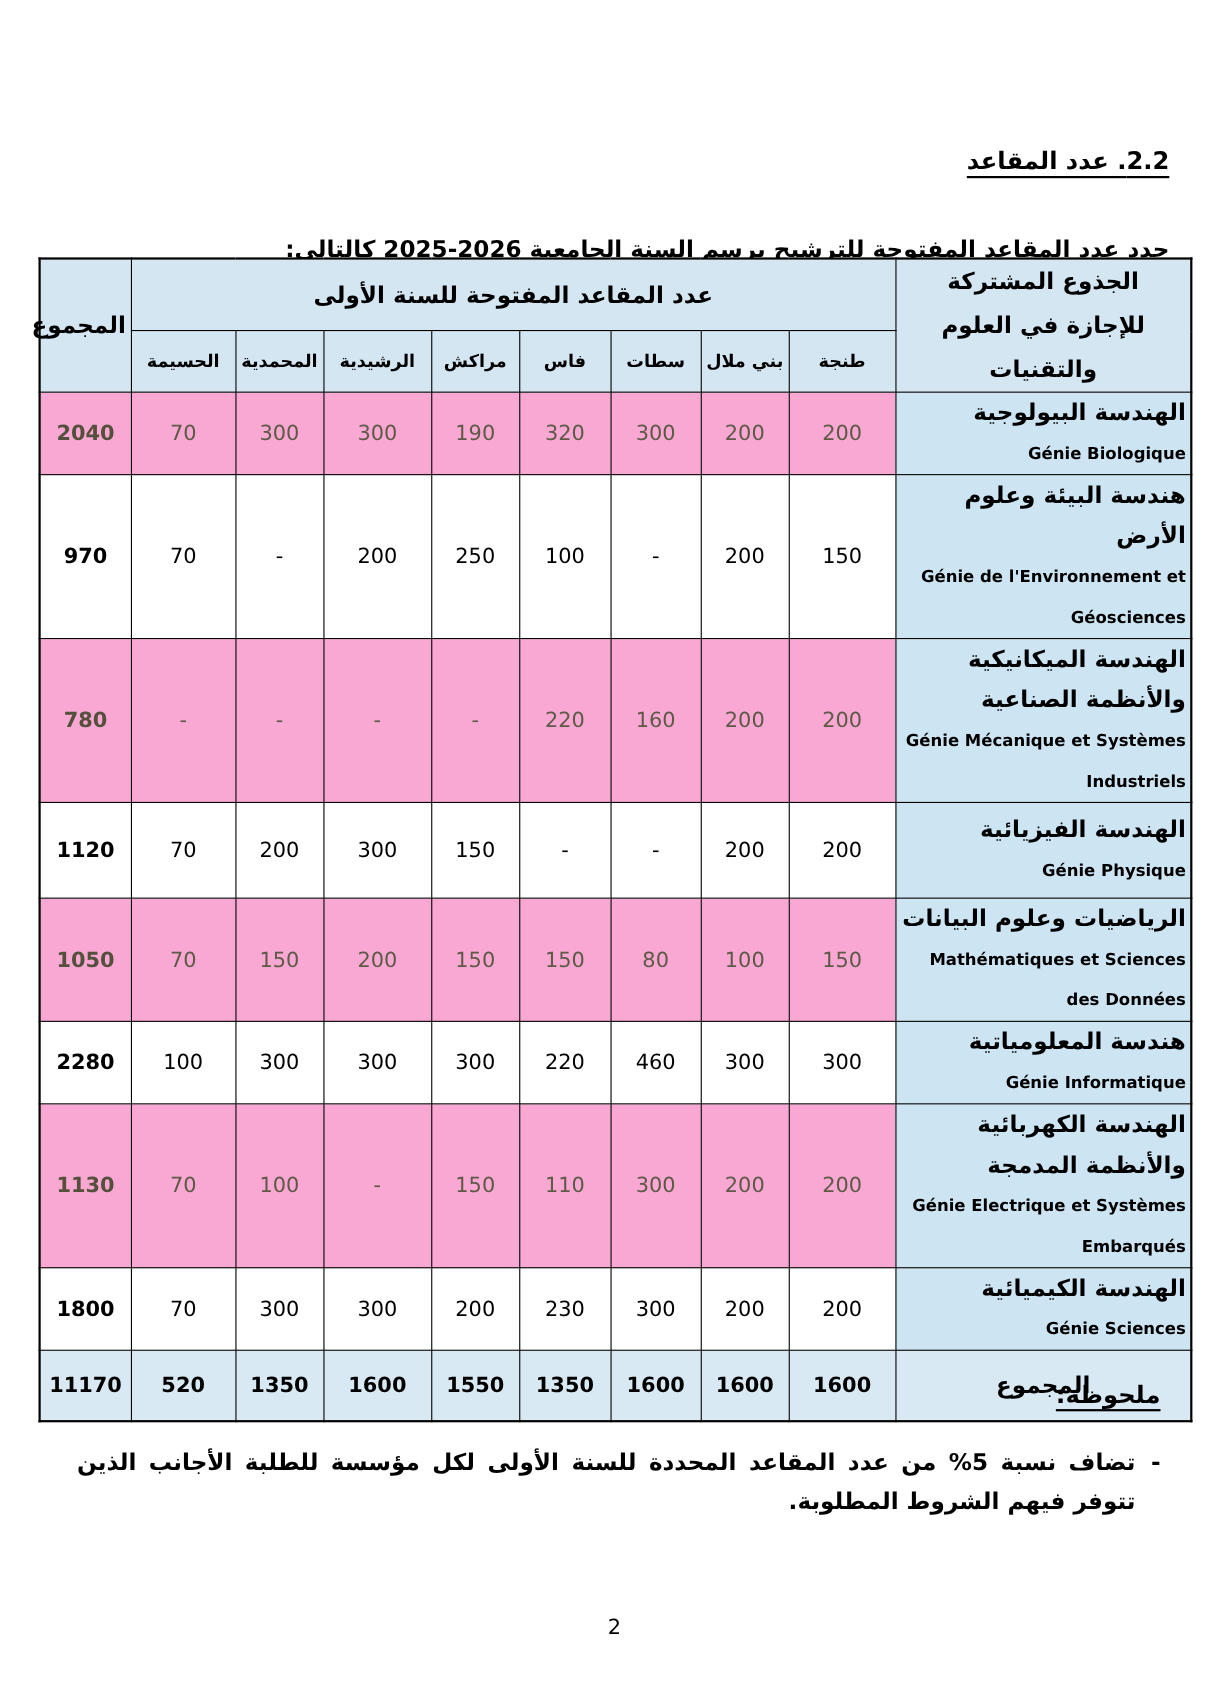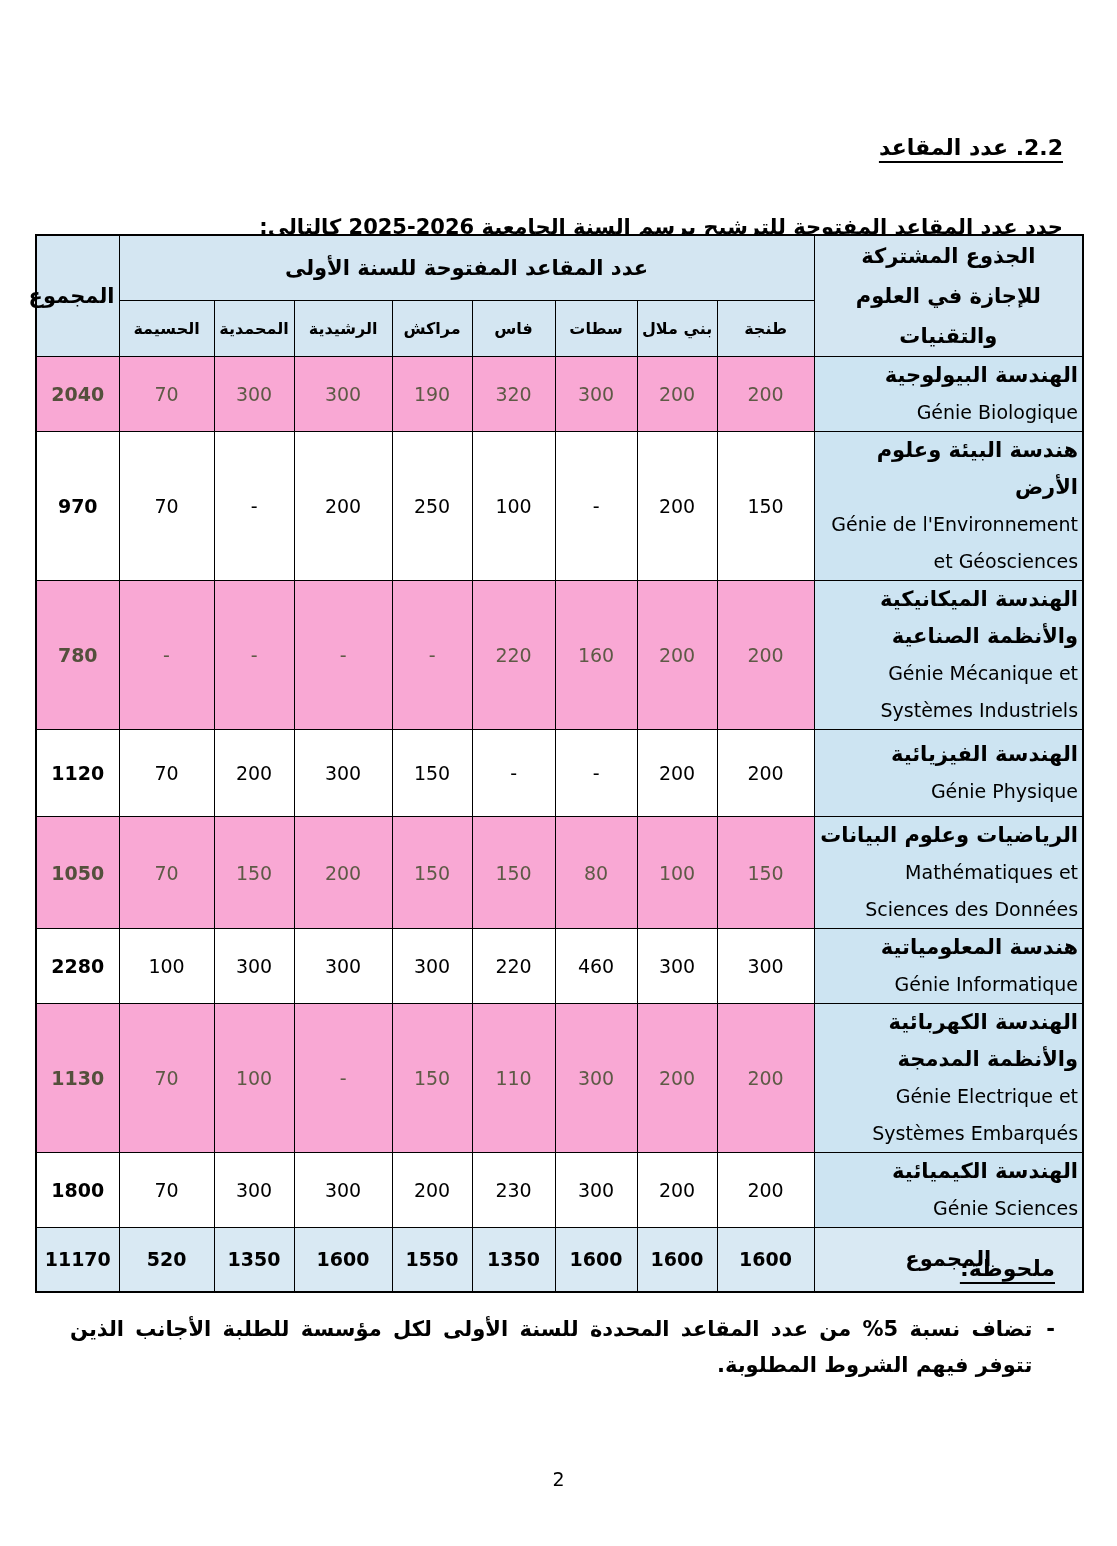--- a/index.html
+++ b/index.html
@@ -37,21 +37,21 @@
   thead th{background:#D4E6F2;font-weight:bold;text-align:center;}
   .hdr-span{font-size:21px;height:52px;}
   .hdr-city{font-size:16px;height:44px;}
   .hdr-total{font-size:21px;}
   .hdr-prog{font-size:21px;line-height:40px;}
 
   td.num-cell{text-align:center;font-size:19px;}
   td.total-col{font-weight:bold;font-size:19px;}
   td.prog-cell{background:#CDE4F2;padding:4px 12px;text-align:right;}
   .prog-ar{font-size:21px;font-weight:bold;line-height:37px;}
-  .prog-fr{font-size:19px;font-weight:normal;line-height:37px;}
+  .prog-fr{font-size:15px;font-weight:bold;line-height:37px;}
 
   tr.row-yellow td.num-cell{background:#f9a8d4;color:#5E5A46;}
   tr.row-yellow td.total-col{color:#54503C;}
   tr.row-white td.num-cell{background:#ffffff;}
 
   tbody tr:nth-child(1){height:73px;}
   tbody tr:nth-child(2){height:113px;}
   tbody tr:nth-child(3){height:110px;}
   tbody tr:nth-child(4){height:87px;}
   tbody tr:nth-child(5){height:111px;}

